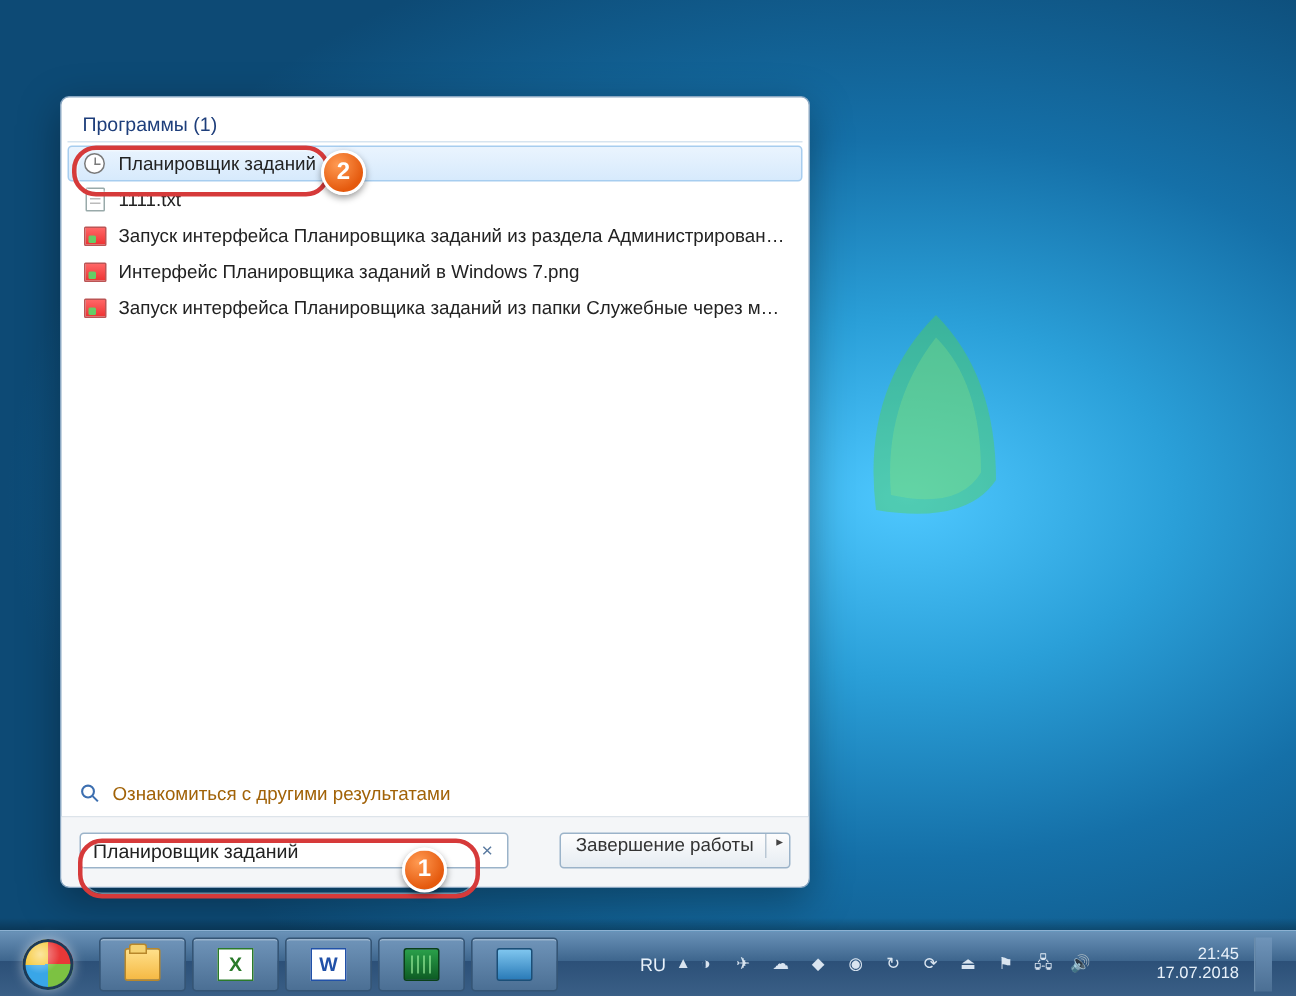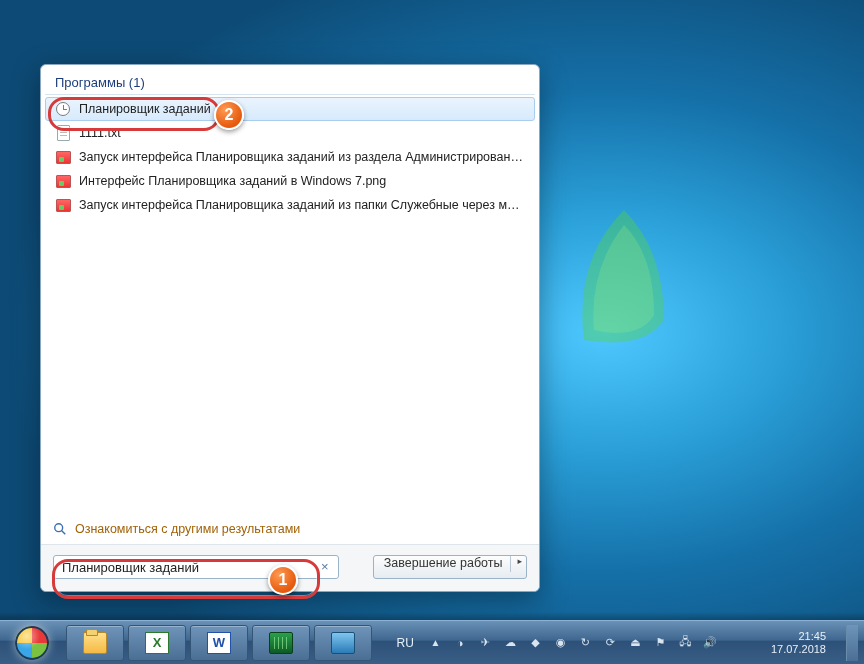--- a/index.html
+++ b/index.html
@@ -97,21 +97,21 @@
 }
 .task-btn svg, .task-btn .tb-ico { width: 24px; height: 22px; }
 .tb-folder { background: linear-gradient(#ffe08a,#f5b944); border-radius: 2px; border: 1px solid #b8872a; position: relative; }
 .tb-folder::before { content:""; position:absolute; left:2px; top:-4px; width:10px; height:5px; background:#f5d271; border:1px solid #b8872a; border-radius:2px 2px 0 0; }
 .tb-xl { background:#fff; border:1px solid #2a7a2a; color:#2a7a2a; font: bold 13px/20px Arial; text-align:center; }
 .tb-wd { background:#fff; border:1px solid #2151a8; color:#2151a8; font: bold 13px/20px Arial; text-align:center; }
 .tb-mgr { background:linear-gradient(#2aa04a,#0d5b24); border:1px solid #0a4018; border-radius:2px; position:relative; }
 .tb-mgr::after { content:""; position:absolute; inset:4px; background:linear-gradient(90deg,#9ff29f 30%,transparent 30%) 0 0/4px 100%; opacity:.6; }
 .tb-app { background:linear-gradient(#7fc6ef,#2a7bb8); border:1px solid #1a4f78; border-radius:2px; }
 
-.tray { margin-left: auto; display: flex; align-items: center; gap: 10px; padding-right: 6px; color: #e8f1fa; font-size: 11px; }
+.tray { margin-left: auto; display: flex; align-items: center; padding-right: 16px; color: #e8f1fa; font-size: 11px; }
 .tray-icons { display: flex; gap: 10px; align-items: center; }
 .tray-ico { width: 15px; height: 15px; display: inline-flex; align-items: center; justify-content: center; opacity: .92; }
 .lang { font-size: 12px; padding: 2px 4px; }
 .up-chev { font-size: 10px; }
 .clock-area { text-align: right; line-height: 1.15; padding: 0 4px; margin-left: 39px; }
 .show-desktop { width: 12px; height: 36px; border-left: 1px solid #6a8cac; background: linear-gradient(#6f94b9,#4b6f94); margin-left: 6px; cursor: pointer; }
 
 
 .callout {
   position: absolute; border: 3px solid #d63a3a; border-radius: 16px; pointer-events: none;

